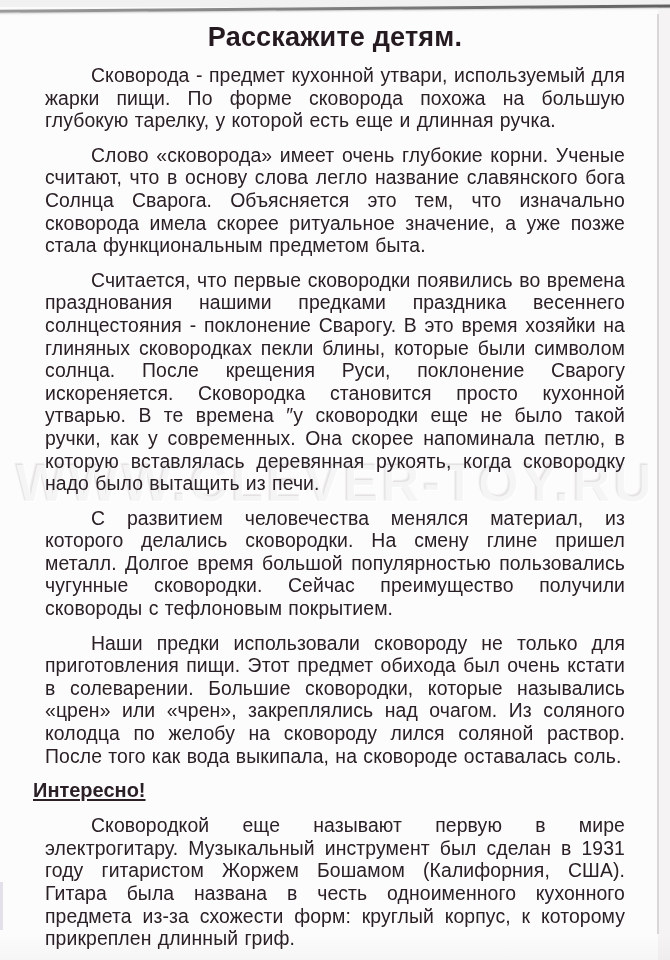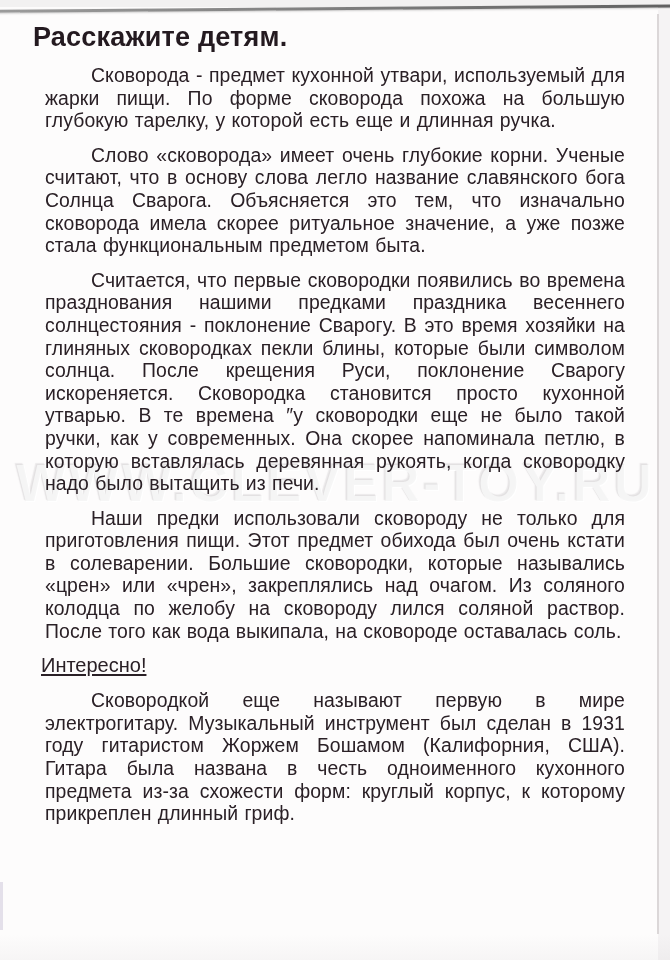--- a/index.html
+++ b/index.html
@@ -49,32 +49,32 @@
     text-shadow: 1px 1px 0 rgba(255,255,255,0.95), -1px -1px 1px rgba(130,122,126,0.14);
     z-index: 0;
     user-select: none;
   }
   .content {
     position: absolute; left: 33px; top: 22px; width: 604px; z-index: 1;
   }
   .title {
     margin: 0 0 5px 0;
     font-size: 27px; font-weight: bold; line-height: 30px;
-    color: #241a20; letter-spacing: 0.2px;
+    color: #241a20; letter-spacing: 0.2px; text-align: center;
   }
   .para {
     margin: 12px;
     font-size: 19.4px; line-height: 22.6px;
     text-align: justify; text-indent: 46px;
     word-spacing: 0.8px; letter-spacing: 0.1px;
   }
   .para.italic { font-style: italic; }
   .subheading {
-    margin: 8px;
-    font-size: 20px; font-weight: normal; line-height: 23px;
+    margin: 0;
+    font-size: 20px; font-weight: bold; line-height: 23px;
     text-decoration: underline;
     text-underline-offset: 2px;
   }
 </style>
 </head>
 <body>
 
 <div class="page">
 
   <div class="edge-top-paper"></div>
@@ -85,19 +85,20 @@
   <div class="edge-bottom-smudge"></div>
 
   <div class="watermark">WWW.CLEVER-TOY.RU</div>
 
   <div class="content">
     <h1 class="title">Расскажите детям.</h1>
 
     <p class="para">Сковорода - предмет кухонной утвари, используемый для жарки пищи. По форме сковорода похожа на большую глубокую тарелку, у которой есть еще и длинная ручка.</p>
     <p class="para">Слово «сковорода» имеет очень глубокие корни. Ученые считают, что в основу слова легло название славянского бога Солнца Сварога. Объясняется это тем, что изначально сковорода имела скорее ритуальное значение, а уже позже стала функциональным предметом быта.</p>
     <p class="para">Считается, что первые сковородки появились во времена празднования нашими предками праздника весеннего солнцестояния - поклонение Сварогу. В это время хозяйки на глиняных сковородках пекли блины, которые были символом солнца. После крещения Руси, поклонение Сварогу искореняется. Сковородка становится просто кухонной утварью. В те времена ″у сковородки еще не было такой ручки, как у современных. Она скорее напоминала петлю, в которую вставлялась деревянная рукоять, когда сковородку надо было вытащить из печи.</p>
+    <p class="para">С развитием человечества менялся материал, из которого делались сковородки. На смену глине пришел металл. Долгое время большой популярностью пользовались чугунные сковородки. Сейчас преимущество получили сковороды с тефлоновым покрытием.</p>
     <p class="para">Наши предки использовали сковороду не только для приготовления пищи. Этот предмет обихода был очень кстати в солеварении. Большие сковородки, которые назывались «црен» или «чрен», закреплялись над очагом. Из соляного колодца по желобу на сковороду лился соляной раствор. После того как вода выкипала, на сковороде оставалась соль.</p>
 
     <h2 class="subheading">Интересно!</h2>
     <p class="para">Сковородкой еще называют первую в мире электрогитару. Музыкальный инструмент был сделан в 1931 году гитаристом Жоржем Бошамом (Калифорния, США). Гитара была названа в честь одноименного кухонного предмета из-за схожести форм: круглый корпус, к которому прикреплен длинный гриф.</p>
   </div>
 
 </div>
 
 </body></html>

